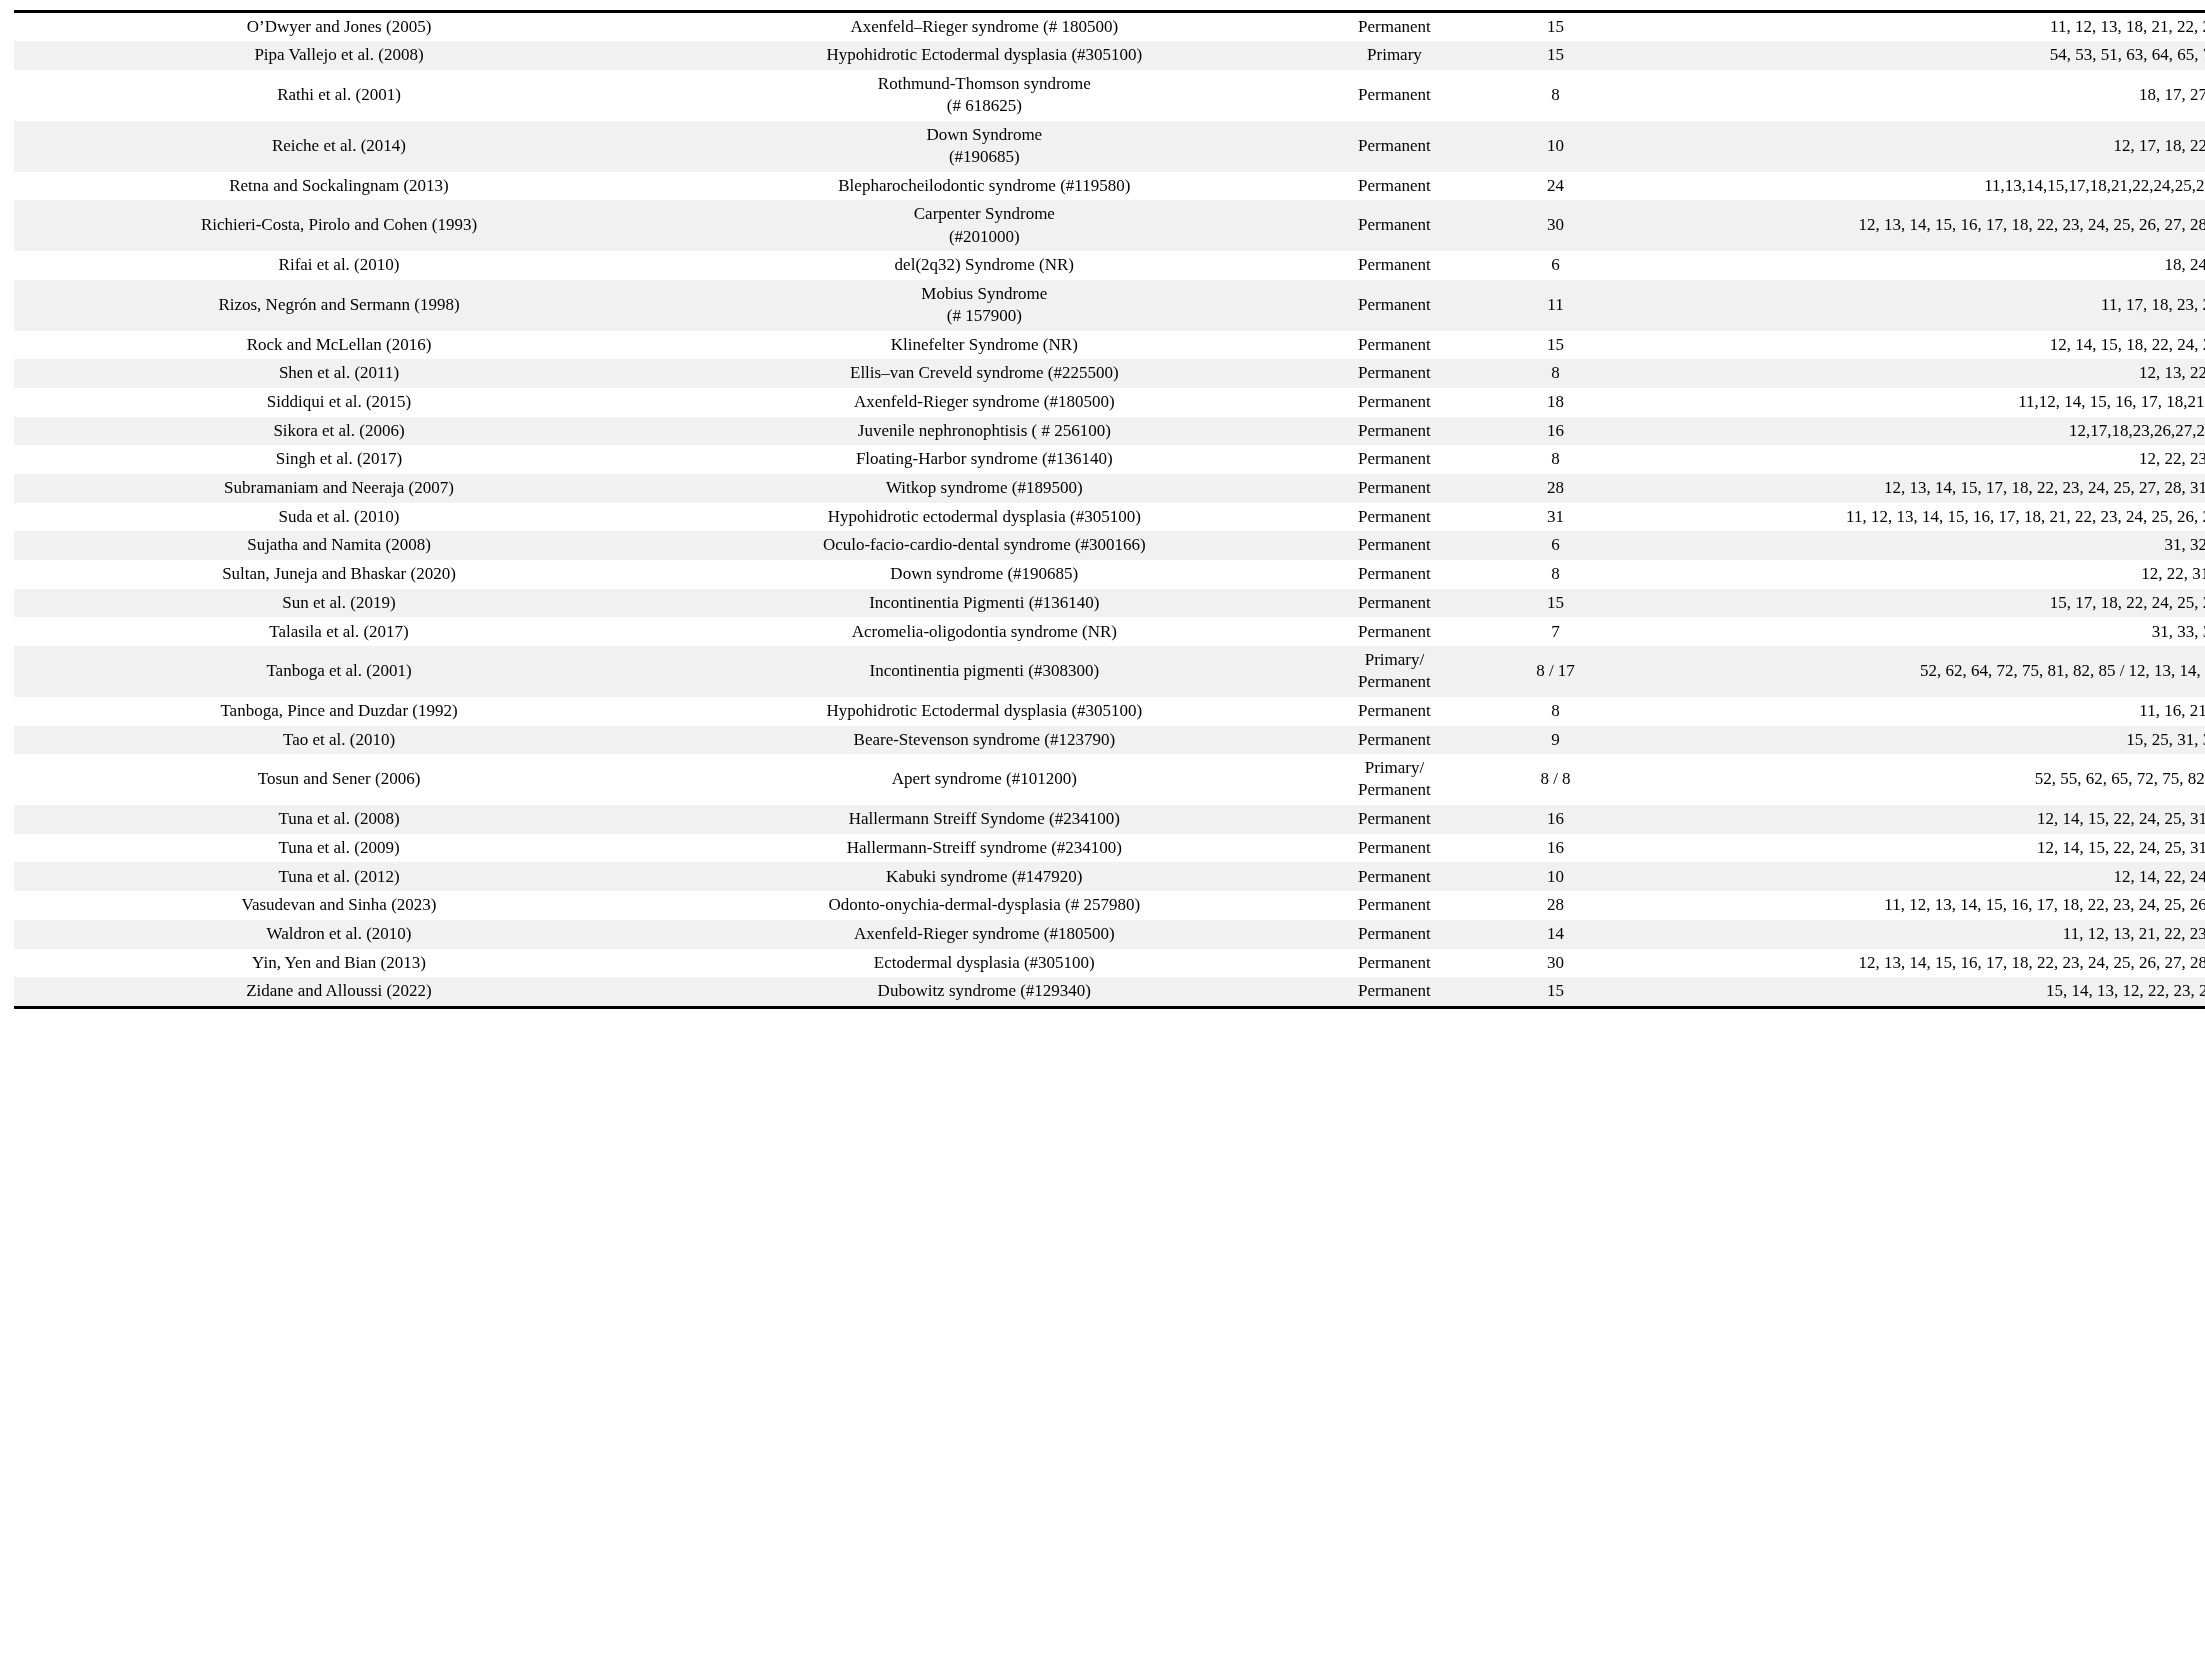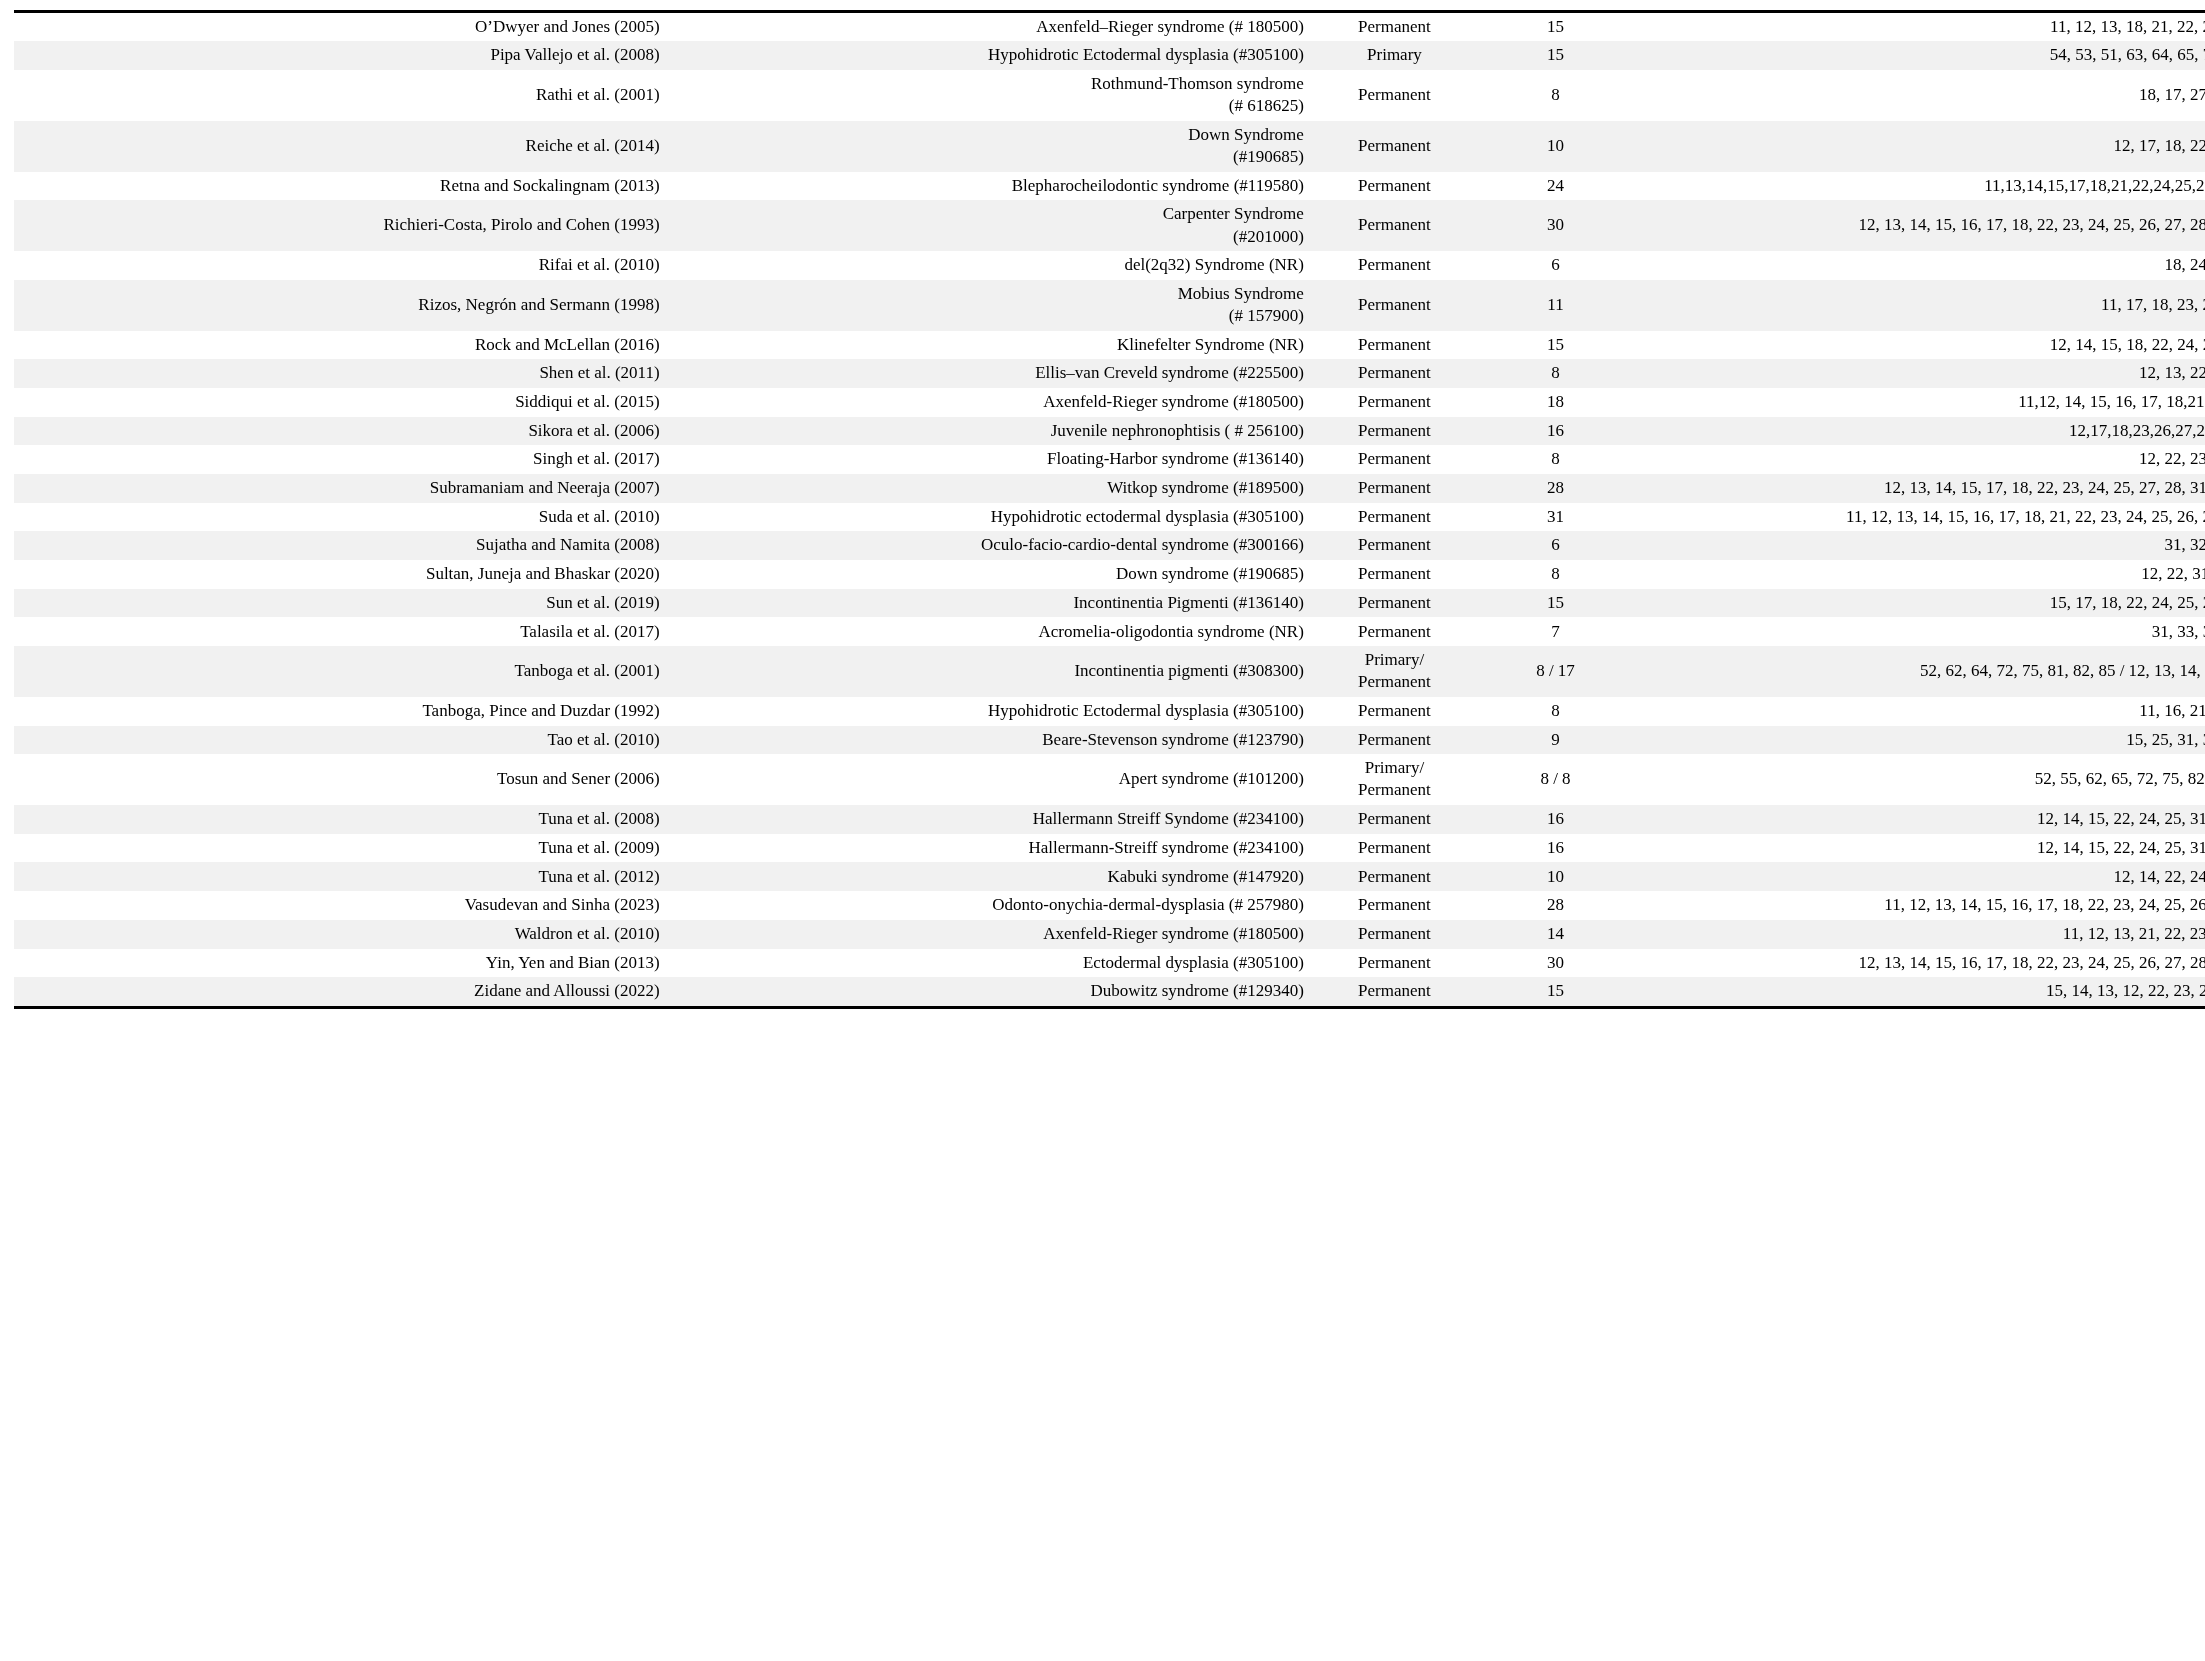--- a/index.html
+++ b/index.html
@@ -54,24 +54,24 @@
     background: #f1f1f1;
   }
   
   col.c-study     { width: 648px; }
   col.c-syndrome  { width: 644px; }
   col.c-dentition { width: 176px; }
   col.c-count     { width: 146px; }
   col.c-teeth     { width: 1216px; }
 
   td.cell-study {
-    text-align: right;
+    text-align: center;
     padding-left: 4.4px !important;
   }
-  td.cell-syndrome { text-align: right; }
+  td.cell-syndrome { text-align: center; }
   td.cell-dentition { text-align: center; }
   td.cell-count { text-align: center; }
   td.cell-teeth { text-align: center; }
 
   .nowrapline { white-space: pre-line; }
 </style>
 </head>
 <body>
 
 <div id="sheet">

